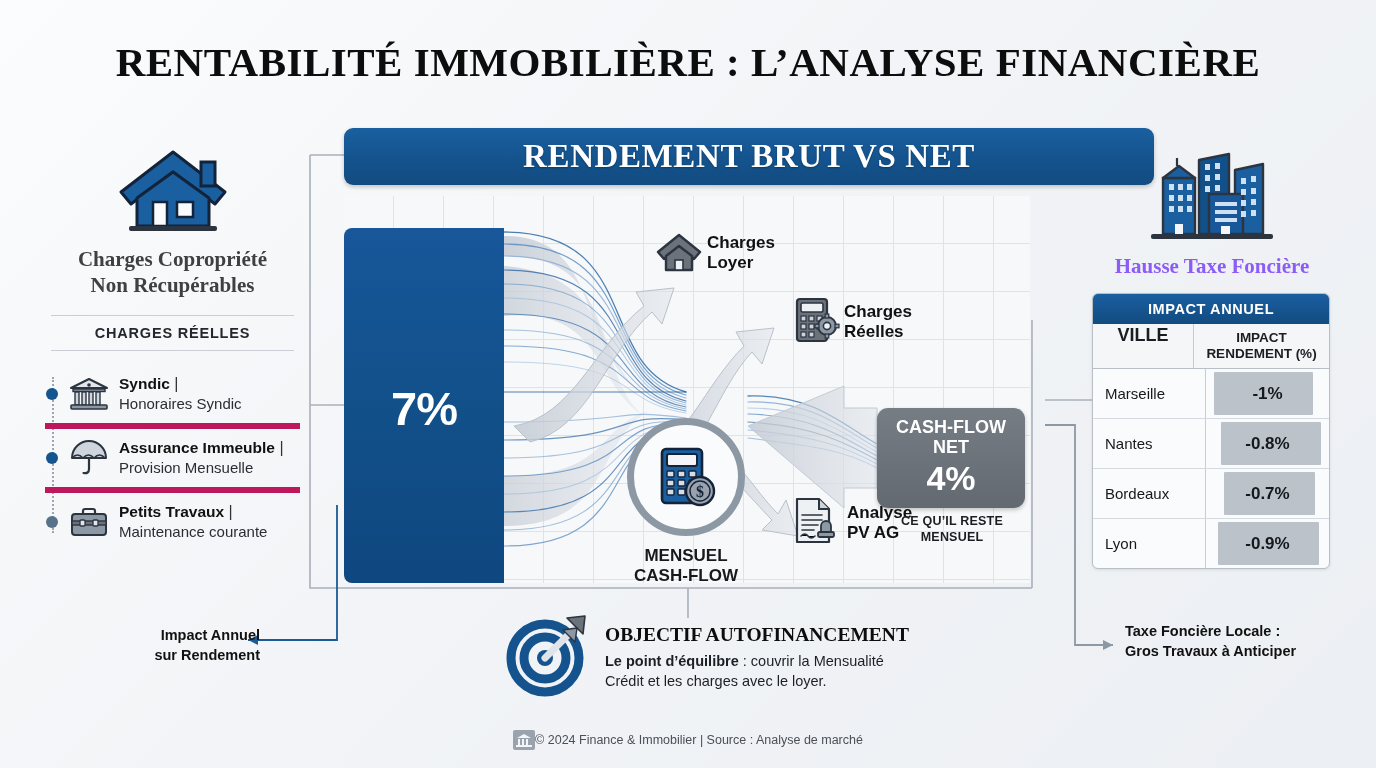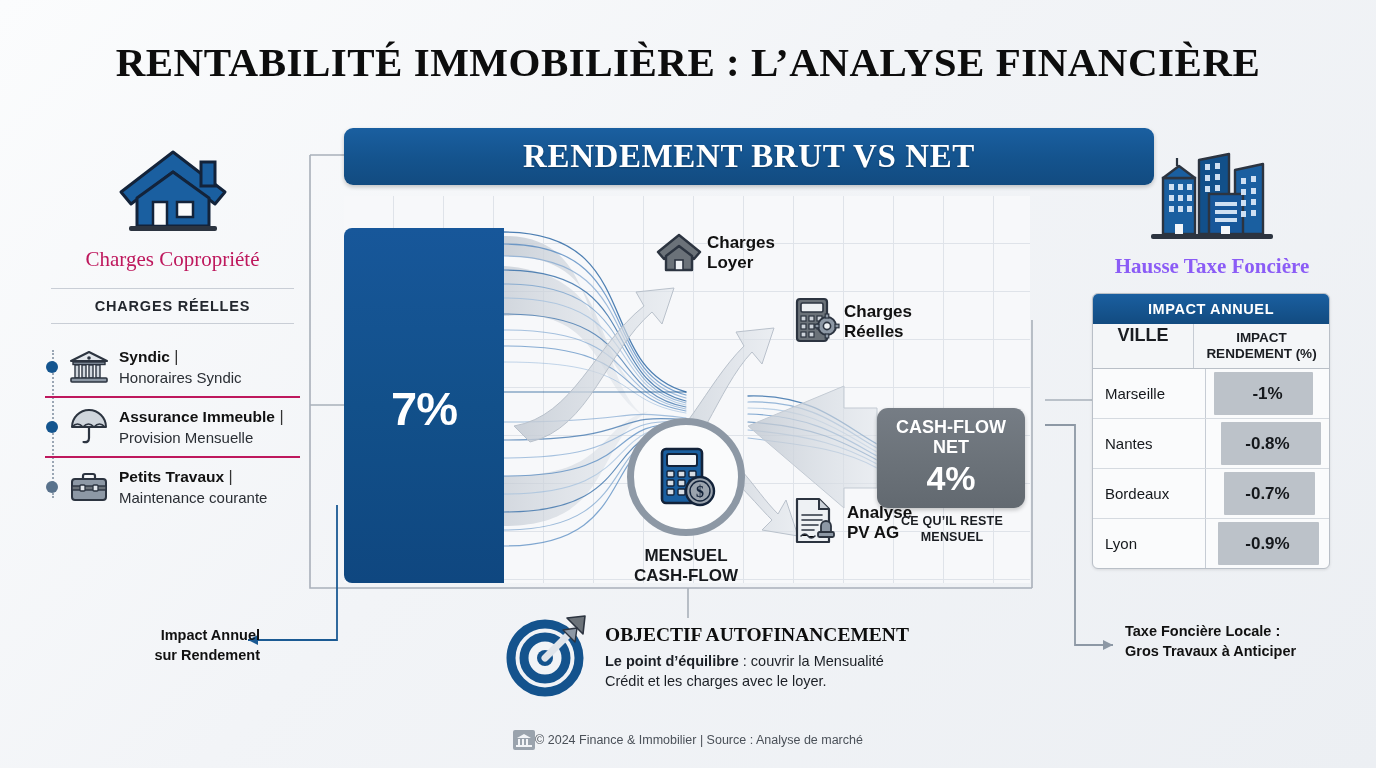--- a/index.html
+++ b/index.html
@@ -17,36 +17,36 @@
     position:absolute;left:0;top:38px;width:1376px;text-align:center;
     font-family:"Liberation Serif",serif;font-weight:bold;
     font-size:41px;letter-spacing:.5px;color:#0d0d0d;
   }
 
   
   .left-panel{position:absolute;left:45px;top:148px;width:255px;}
   .house-icon{display:block;margin:0 auto;}
   .lp-title{
     margin-top:10px;text-align:center;font-family:"Liberation Serif",serif;
-    font-weight:normal;font-size:21px;line-height:1.25;color:#be185d;
+    font-weight:bold;font-size:21px;line-height:1.25;color:#404040;
   }
   .lp-rule{height:1px;background:#c9ced6;margin:16px 6px 0 6px;}
   .lp-sub{
     text-align:center;font-size:14.5px;font-weight:bold;letter-spacing:.8px;
     color:#23272e;padding:9px 0 9px 0;
   }
   .lp-rule2{height:1px;background:#c9ced6;margin:0 6px 0 6px;}
 
   .lp-list{position:relative;margin-top:14px;}
   .dotline{
     position:absolute;left:7px;top:12px;bottom:18px;width:0;
     border-left:2px dotted #9aa6b4;
   }
   .lp-item{position:relative;display:flex;align-items:center;min-height:58px;padding-left:22px;}
-  .lp-item + .lp-item{border-top:2px solid #be185d;}
+  .lp-item + .lp-item{border-top:6px solid #be185d;}
   .bullet{
     position:absolute;left:1px;top:50%;margin-top:-6px;width:12px;height:12px;
     border-radius:50%;background:#14558f;
   }
   .bullet.dim{background:#59728c;}
   .lp-ico{width:44px;flex:0 0 44px;display:flex;align-items:center;justify-content:center;}
   .lp-txt{padding-left:8px;line-height:1.28;}
   .lp-strong{font-size:15.5px;font-weight:bold;color:#111;}
   .lp-sep{font-weight:normal;color:#333;}
   .lp-light{font-size:15px;color:#2a2e34;}
@@ -170,20 +170,21 @@
       <path d="M60 4 L8 44 L18 56 L60 24 L102 56 L112 44 Z" fill="#1a5fa0" stroke="#13233a" stroke-width="3" stroke-linejoin="round"></path>
       <rect x="88" y="14" width="14" height="24" fill="#1a5fa0" stroke="#13233a" stroke-width="3"></rect>
       <path d="M24 50 L60 24 L96 50 L96 78 L24 78 Z" fill="#1a5fa0" stroke="#13233a" stroke-width="3" stroke-linejoin="round"></path>
       <rect x="40" y="54" width="14" height="24" fill="#fafbfc" stroke="#13233a" stroke-width="2.5"></rect>
       <rect x="64" y="54" width="16" height="15" fill="#fafbfc" stroke="#13233a" stroke-width="2.5"></rect>
       <rect x="16" y="78" width="88" height="5" rx="2" fill="#2c3440"></rect>
     </svg>
 
     <div class="lp-title">
       <div>Charges Copropriété</div>
+      <div>Non Récupérables</div>
     </div>
 
     <div class="lp-rule"></div>
     <div class="lp-sub">CHARGES RÉELLES</div>
     <div class="lp-rule2"></div>
 
     <div class="lp-list">
       <div class="dotline"></div>
 
       <div class="lp-item">

